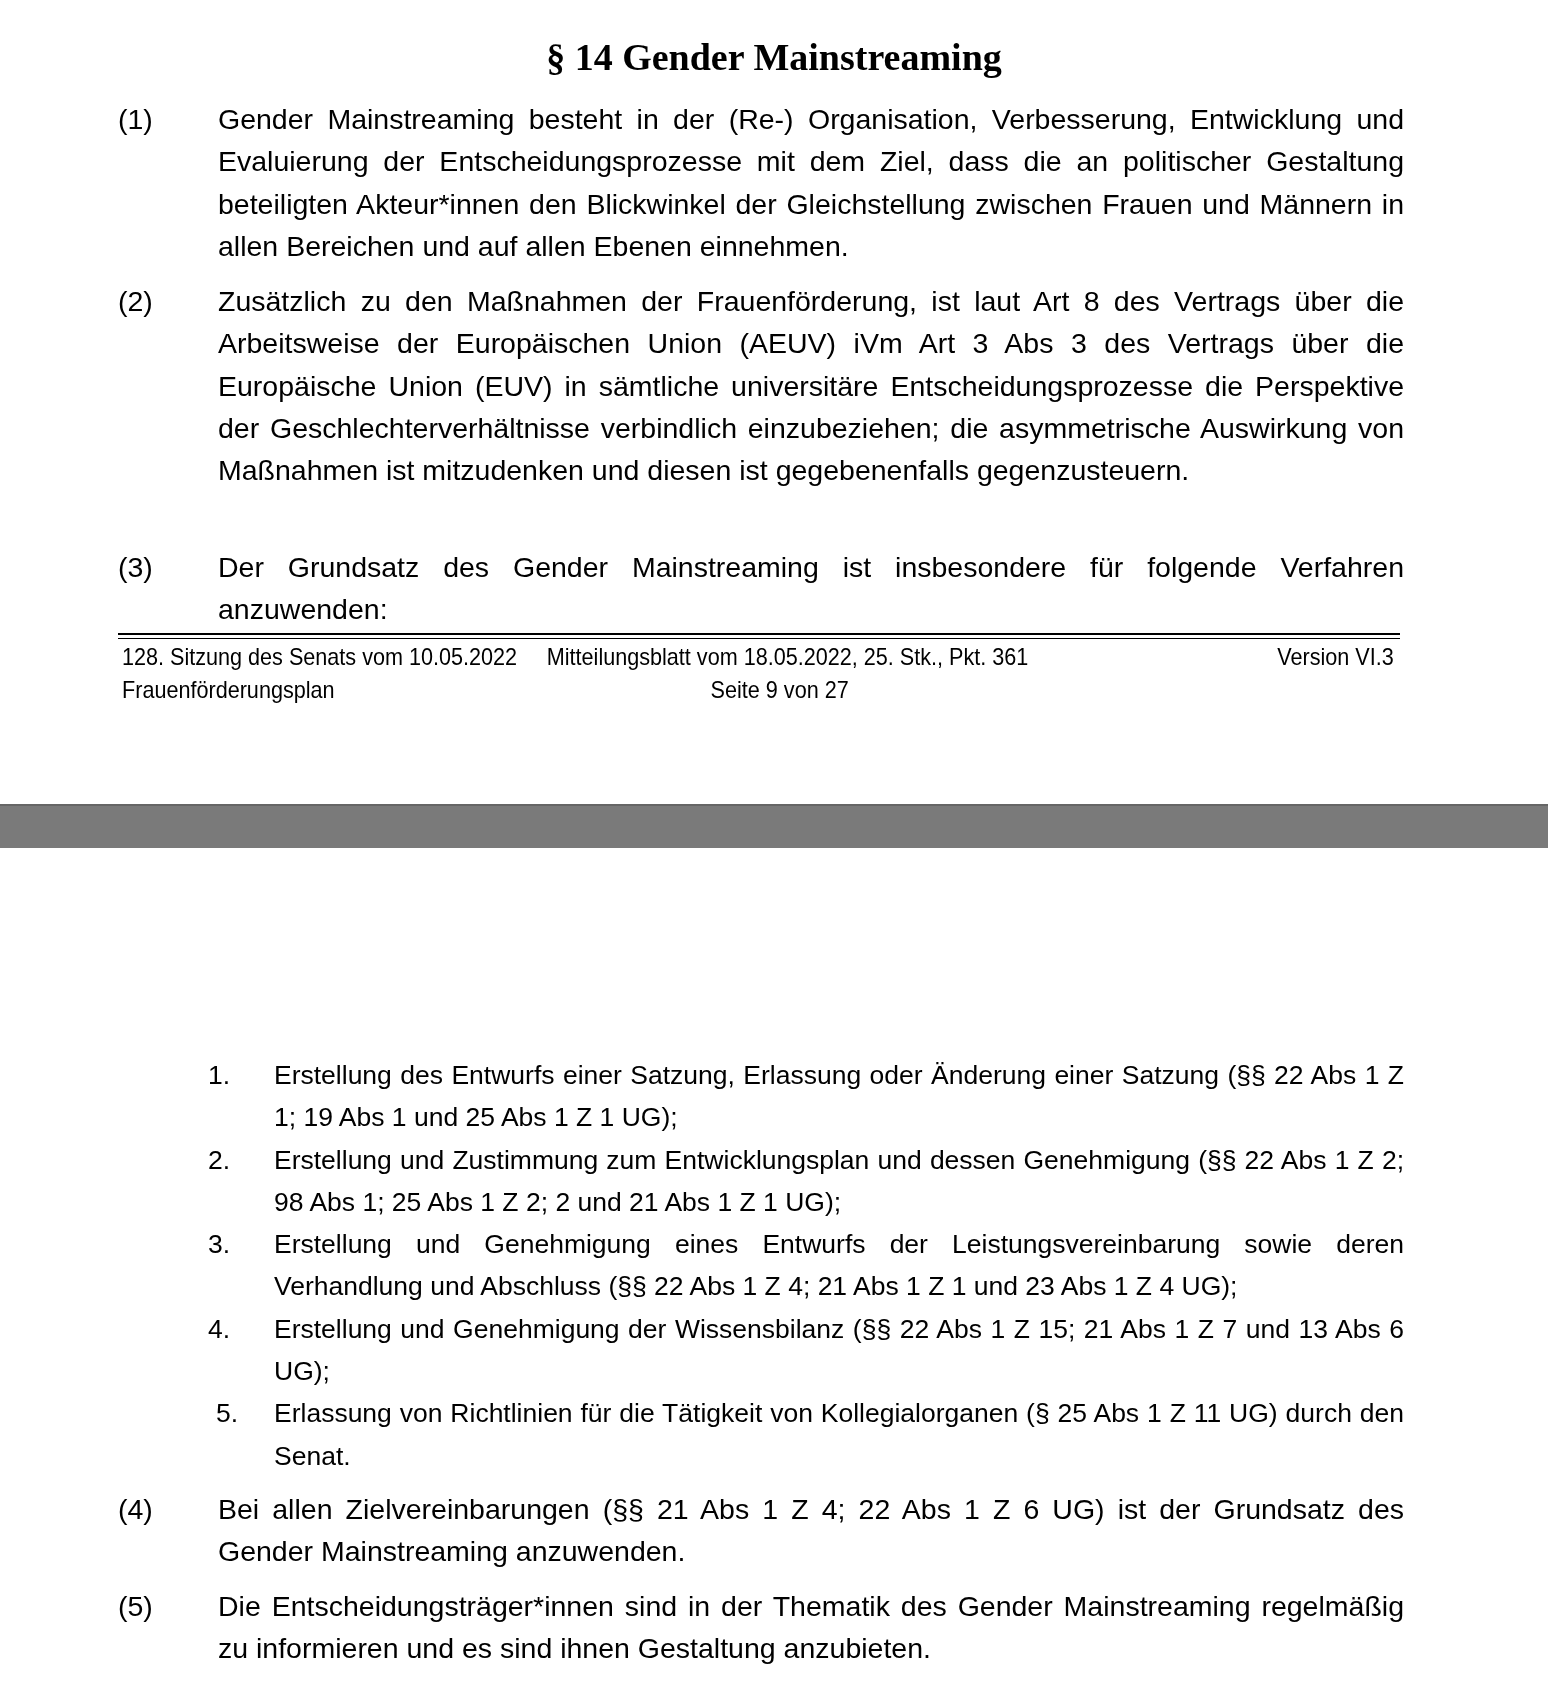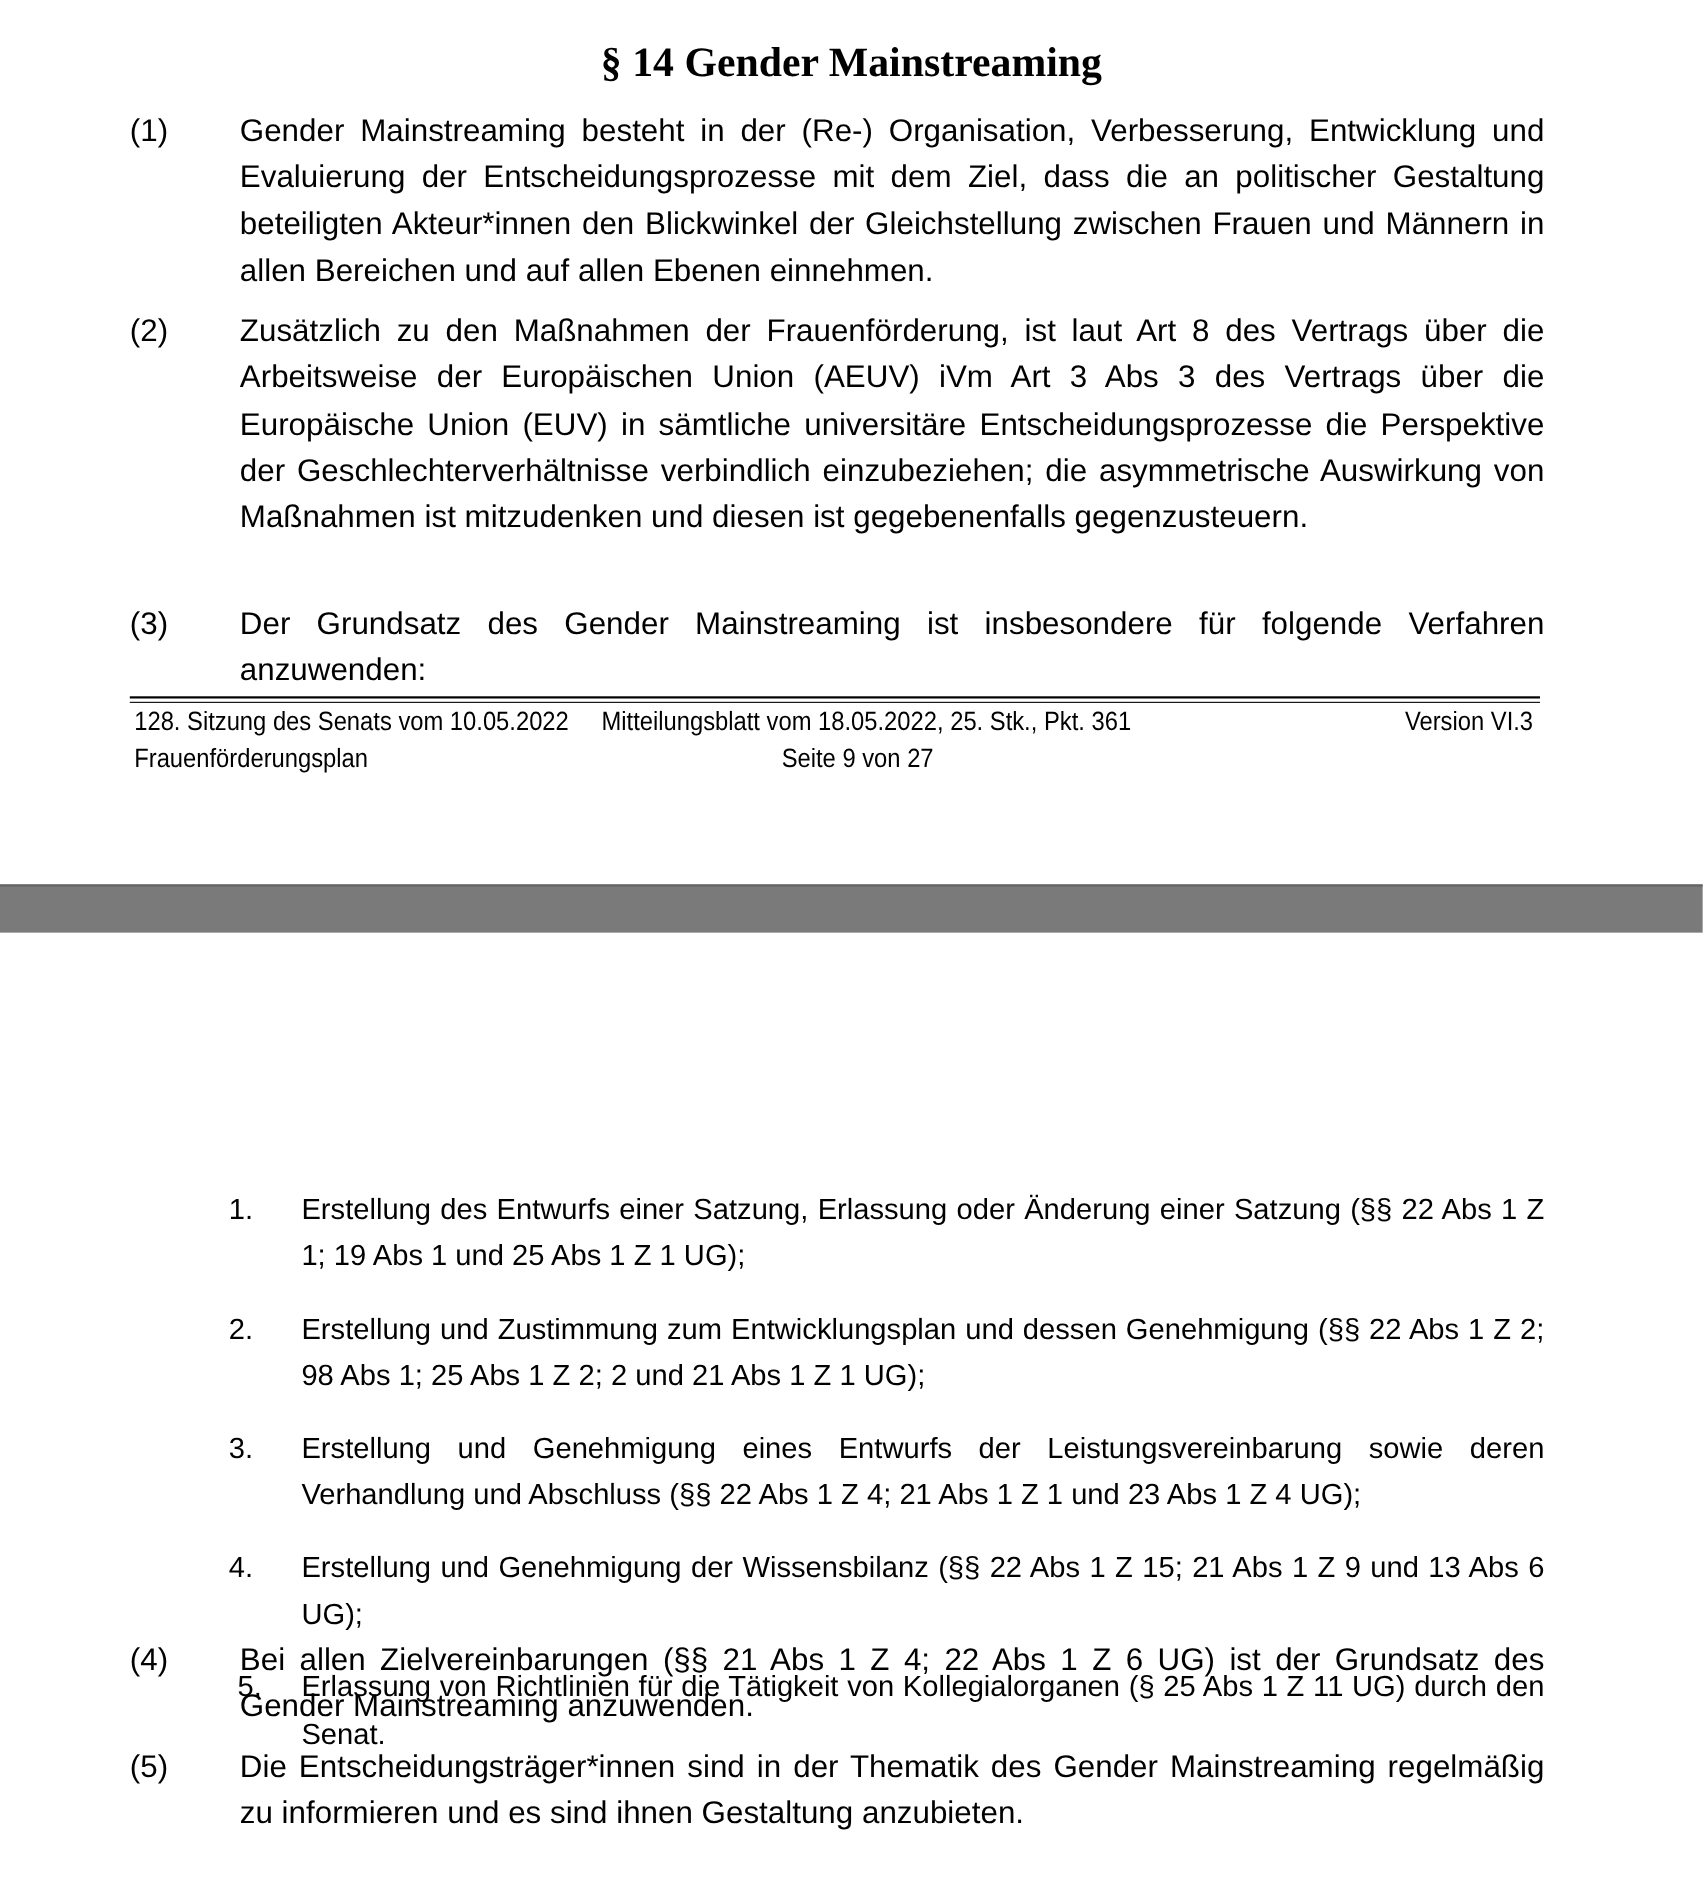--- a/index.html
+++ b/index.html
@@ -24,21 +24,21 @@
               line-height: 33px; transform: scaleX(0.9); transform-origin: left top; }
     .footer .row { position: relative; height: 33px; width: 1413px; }
     .footer .c1 { position: absolute; left: 0; }
     .footer .c2 { position: absolute; left: 472px; }
     .footer .c3 { position: absolute; right: 0; }
     .footer .c2b { position: absolute; left: 654px; }
 
     .list { position: absolute; left: 208px; width: 1196px; font-size: 26.5px; line-height: 42.3px; }
     .list .item { position: relative; }
     .list .inum { position: absolute; left: 0; top: 0; }
-    .list .itxt { margin-left: 66px; text-align: justify; text-align-last: left; margin-top: 24px; }
+    .list .itxt { margin-left: 66px; text-align: justify; text-align-last: left; }
   </style>
 </head>
 <body>
 
 <div class="page page-top">
   <h1 class="title" style="margin:0;font-family:Liberation Serif, serif;">§ 14  Gender Mainstreaming</h1>
 
   <div class="para" style="top:98px;">
     <span class="num">(1)</span>
     <div class="txt">Gender Mainstreaming besteht in der (Re-) Organisation, Verbesserung, Entwicklung und Evaluierung der Entscheidungsprozesse mit dem Ziel, dass die an politischer Gestaltung beteiligten Akteur*innen den Blickwinkel der Gleichstellung zwischen Frauen und Männern in allen Bereichen und auf allen Ebenen einnehmen.</div>
@@ -79,21 +79,21 @@
     <div class="item">
       <span class="inum">2.</span>
       <div class="itxt">Erstellung und Zustimmung zum Entwicklungsplan und dessen Genehmigung (§§ 22 Abs 1 Z 2; 98 Abs 1; 25 Abs 1 Z 2; 2 und 21 Abs 1 Z 1 UG);</div>
     </div>
     <div class="item">
       <span class="inum">3.</span>
       <div class="itxt">Erstellung und Genehmigung eines Entwurfs der Leistungsvereinbarung sowie deren Verhandlung und Abschluss (§§ 22 Abs 1 Z 4; 21 Abs 1 Z 1 und 23 Abs 1 Z 4 UG);</div>
     </div>
     <div class="item">
       <span class="inum">4.</span>
-      <div class="itxt">Erstellung und Genehmigung der Wissensbilanz (§§ 22 Abs 1 Z 15; 21 Abs 1 Z 9 und 13 Abs 6 UG);</div>
+      <div class="itxt">Erstellung und Genehmigung der Wissensbilanz (§§ 22 Abs 1 Z 15; 21 Abs 1 Z 7 und 13 Abs 6 UG);</div>
     </div>
     <div class="item">
       <span class="inum" style="left:8px;">5.</span>
       <div class="itxt">Erlassung von Richtlinien für die Tätigkeit von Kollegialorganen (§ 25 Abs 1 Z 11 UG) durch den Senat.</div>
     </div>
   </div>
 
   <div class="para" style="top:640px;">
     <span class="num">(4)</span>
     <div class="txt">Bei allen Zielvereinbarungen (§§ 21 Abs 1 Z 4; 22 Abs 1 Z 6 UG) ist der Grundsatz des Gender Mainstreaming anzuwenden.</div>

